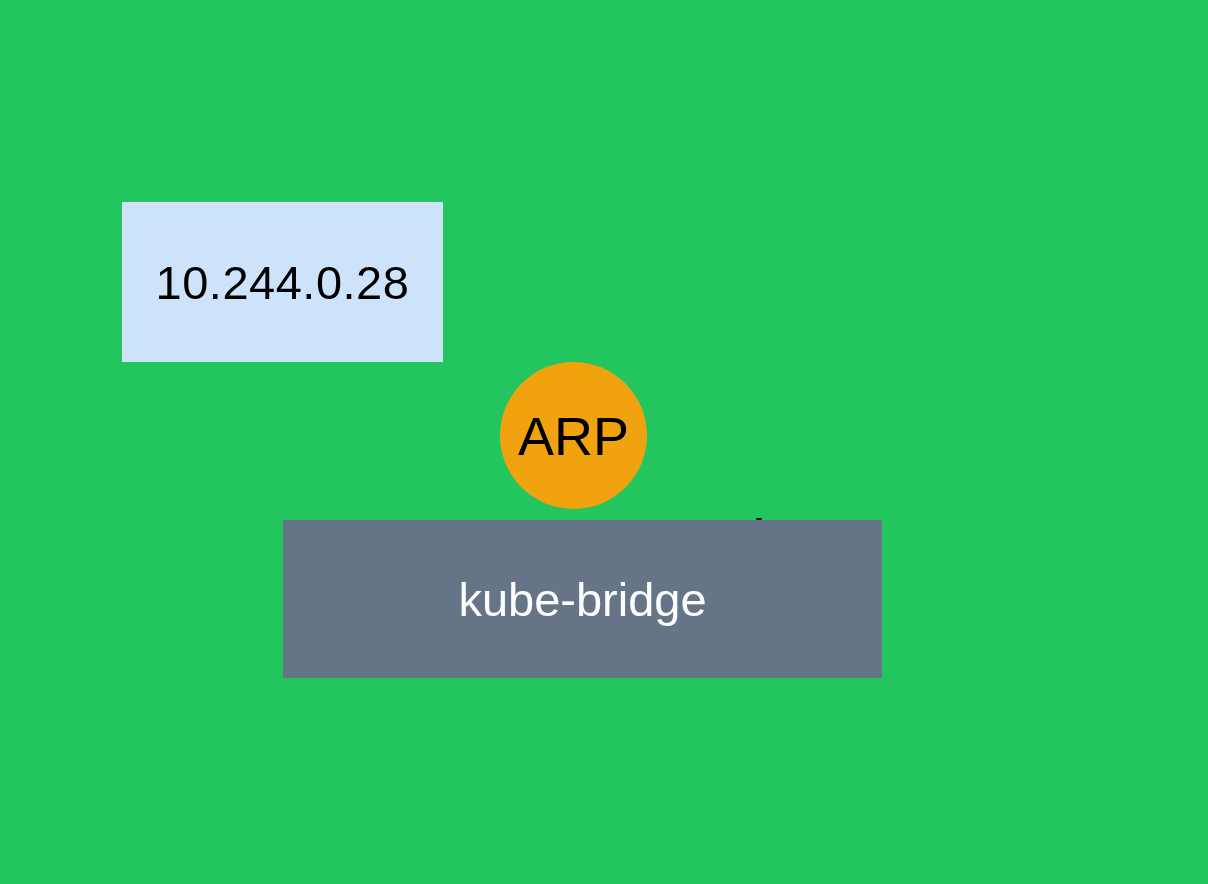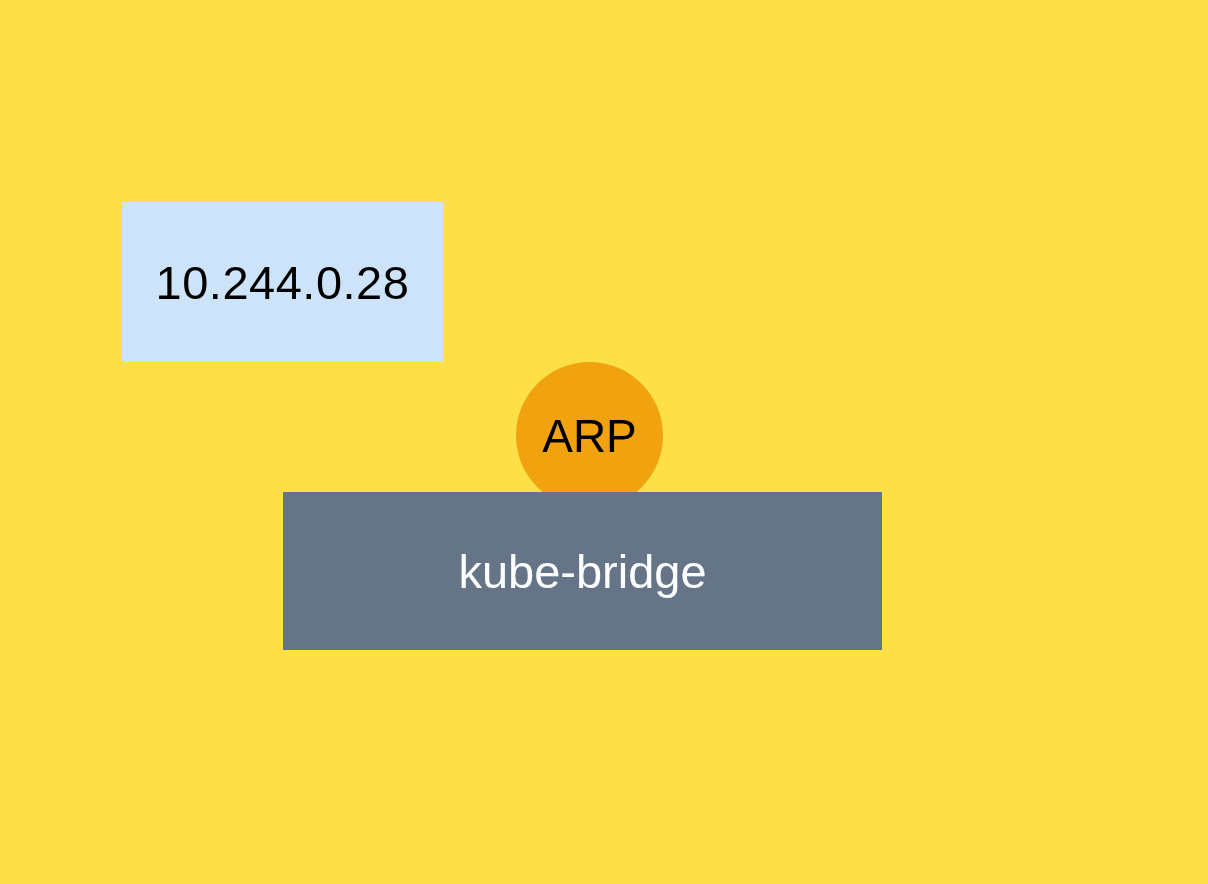--- a/index.html
+++ b/index.html
@@ -10,52 +10,52 @@
   body {
     width: 1208px;
     height: 884px;
     position: relative;
     overflow: hidden;
     font-family: "Liberation Sans", sans-serif;
   }
   .canvas {
     position: absolute;
     inset: 0;
-    background: #fde047;
+    background: #22c55e;
   }
   .node {
     position: absolute;
     display: flex;
     align-items: center;
     justify-content: center;
     text-align: center;
   }
   .pod {
     width: 321px;
     height: 160px;
     background: #CDE3FA;
     color: #000000;
     font-size: 47px;
     letter-spacing: 0.5px;
   }
   .pod-left  { left: 122px; top: 202px; }
   .pod-right { left: 762px; top: 202px; }
   .arp-circle {
-    left: 516px;
+    left: 500px;
     top: 362px;
     width: 147px;
     height: 147px;
     border-radius: 50%;
     background: #F0A30E;
     color: #000000;
-    font-size: 46px;
+    font-size: 54px;
   }
   .bridge {
     left: 283px;
-    top: 492px;
+    top: 520px;
     width: 599px;
     height: 158px;
     background: #657487;
     color: #FCFDFE;
     font-size: 47px;
     text-align: right;
   }
   .arrowhead {
     position: absolute;
     left: 756px;

